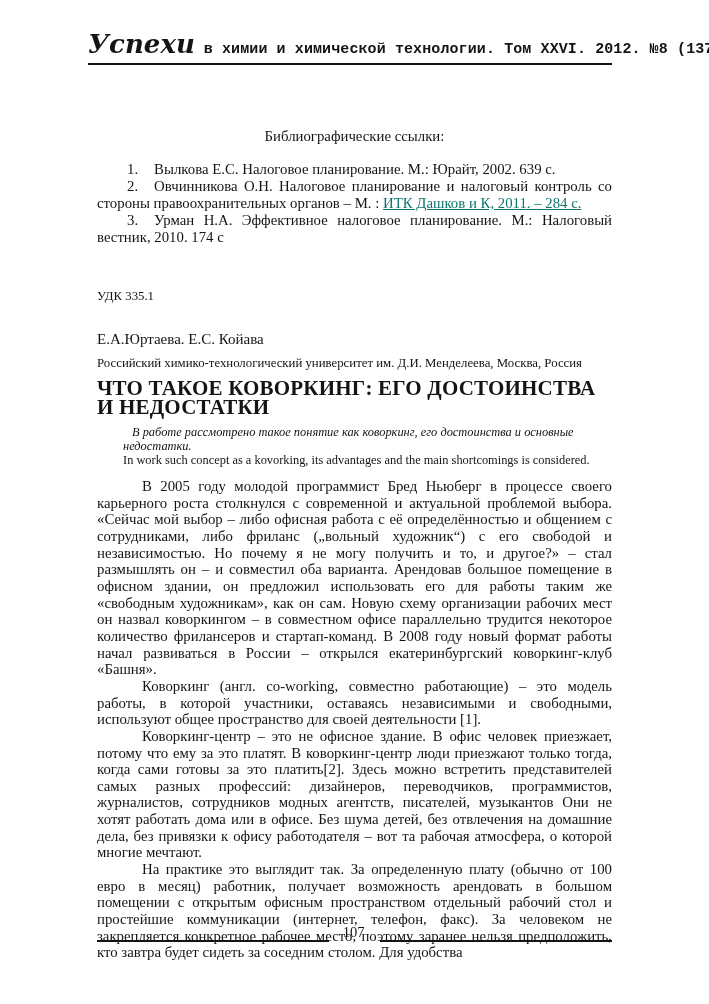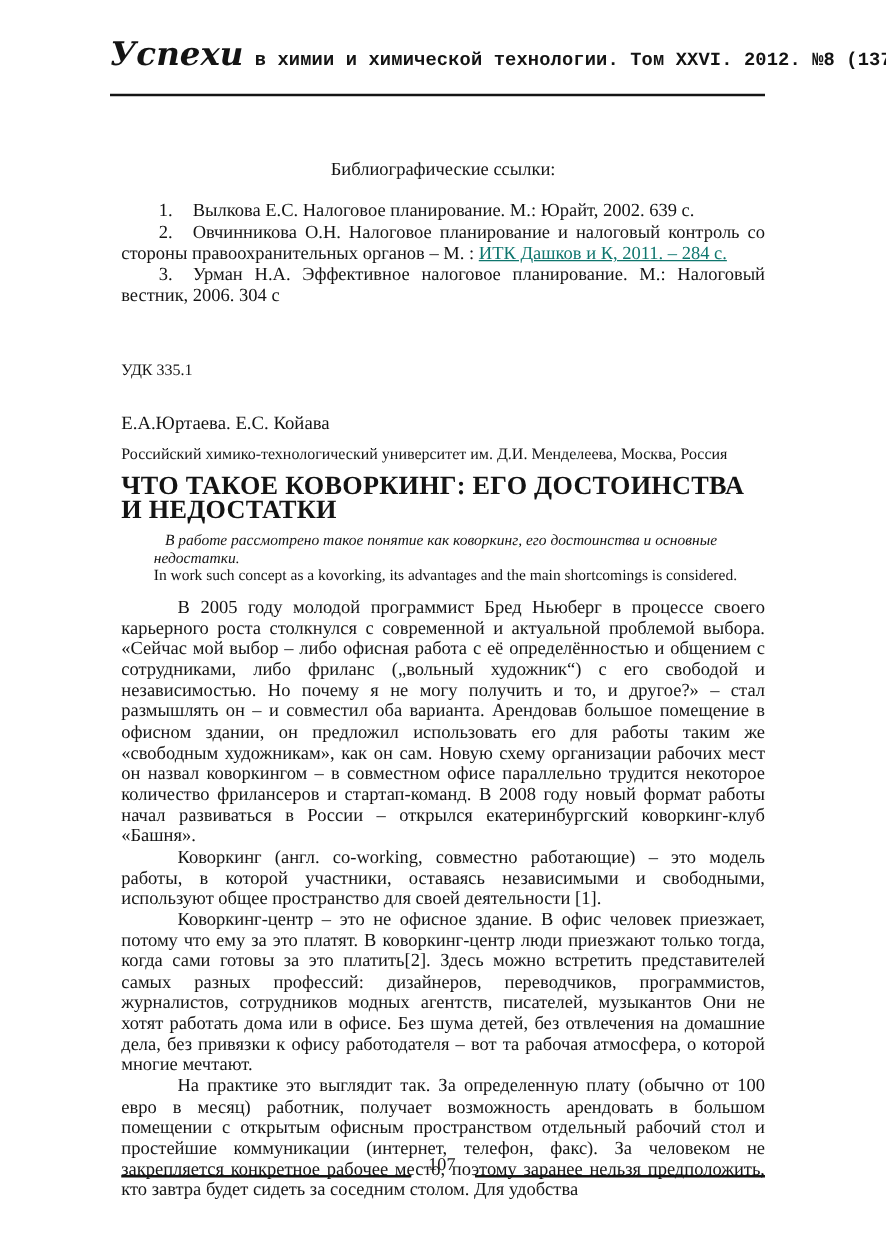--- a/index.html
+++ b/index.html
@@ -9,21 +9,21 @@
     background:#ffffff;
     color:#141414;
     font-family:"Liberation Serif", serif;
     overflow:hidden;
   }
 
   
   .journal-header {
     position:absolute; left:88px; top:30px; width:524px;
     border-bottom:2px solid #141414;
-    padding-bottom:17px;
+    padding-bottom:5px;
     display:flex; align-items:baseline; gap:9px;
     white-space:nowrap;
   }
   .journal-name {
     font-family:"DejaVu Serif", serif;
     font-style:italic; font-weight:bold;
     font-size:26px; line-height:28px;
   }
   .journal-info {
     font-family:Liberation Mono, monospace;
@@ -84,21 +84,21 @@
   </div>
 
   <div class="content">
 
     <p class="refs-heading">Библиографические ссылки:</p>
 
     <p class="ref-item"><span class="ref-num">1.</span><span>Вылкова Е.С. Налоговое планирование. М.: Юрайт, 2002. 639 с.</span></p>
 
     <p class="ref-item"><span class="ref-num">2.</span><span>Овчинникова О.Н. Налоговое планирование и налоговый контроль со стороны правоохранительных органов – М. : </span><span class="ref-link">ИТК Дашков и К, 2011. – 284 с.</span></p>
 
-    <p class="ref-item"><span class="ref-num">3.</span><span>Урман Н.А. Эффективное налоговое планирование. М.: Налоговый вестник, 2006. 304 с</span></p>
+    <p class="ref-item"><span class="ref-num">3.</span><span>Урман Н.А. Эффективное налоговое планирование. М.: Налоговый вестник, 2010. 174 с</span></p>
 
     <div class="udk">УДК 335.1</div>
 
     <div class="authors">Е.А.Юртаева. Е.С. Койава</div>
 
     <div class="affiliation">Российский химико-технологический университет им. Д.И. Менделеева, Москва, Россия</div>
 
     <div class="article-title">ЧТО ТАКОЕ КОВОРКИНГ: ЕГО ДОСТОИНСТВА И НЕДОСТАТКИ</div>
 
     <div class="abstract">

